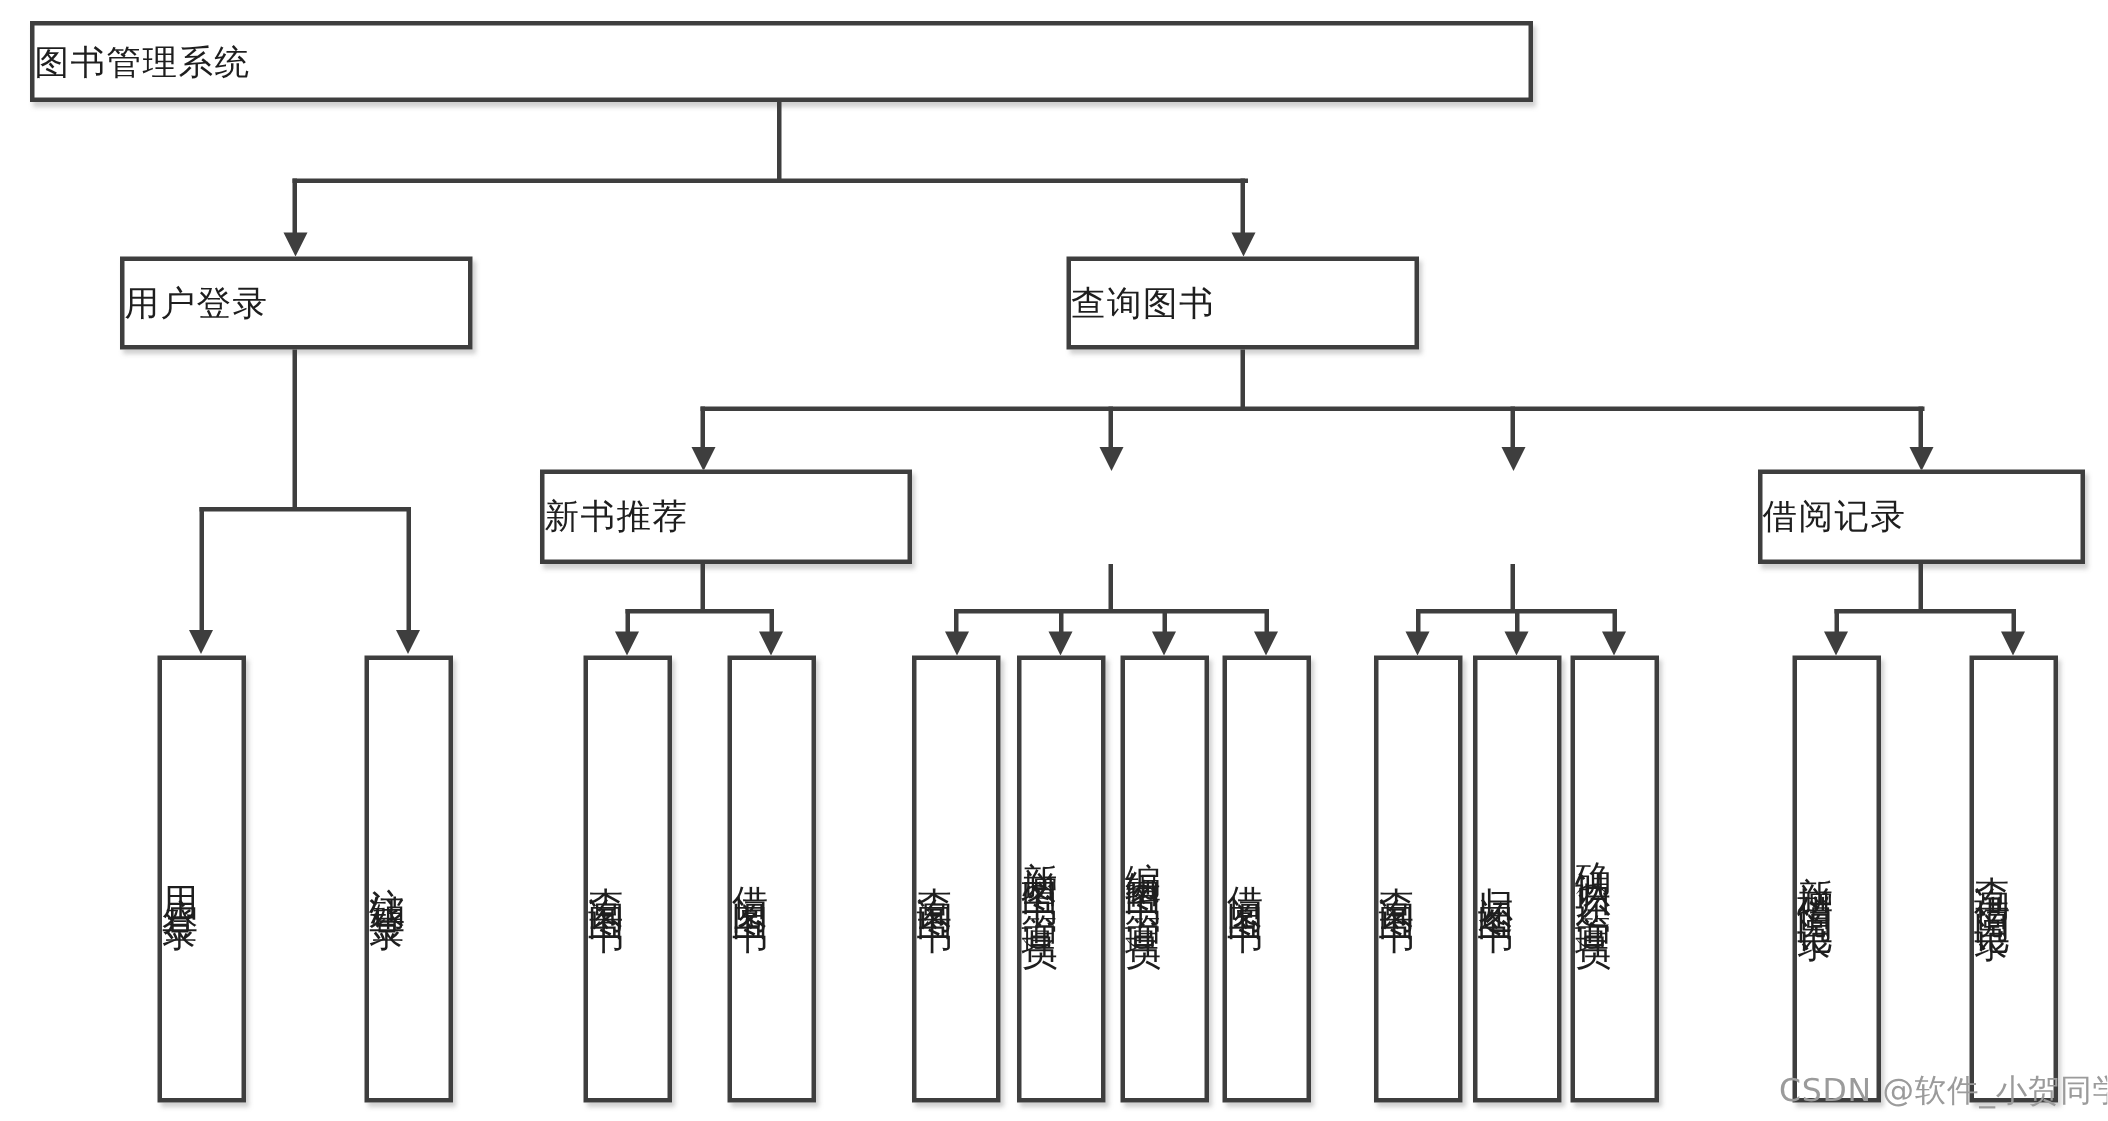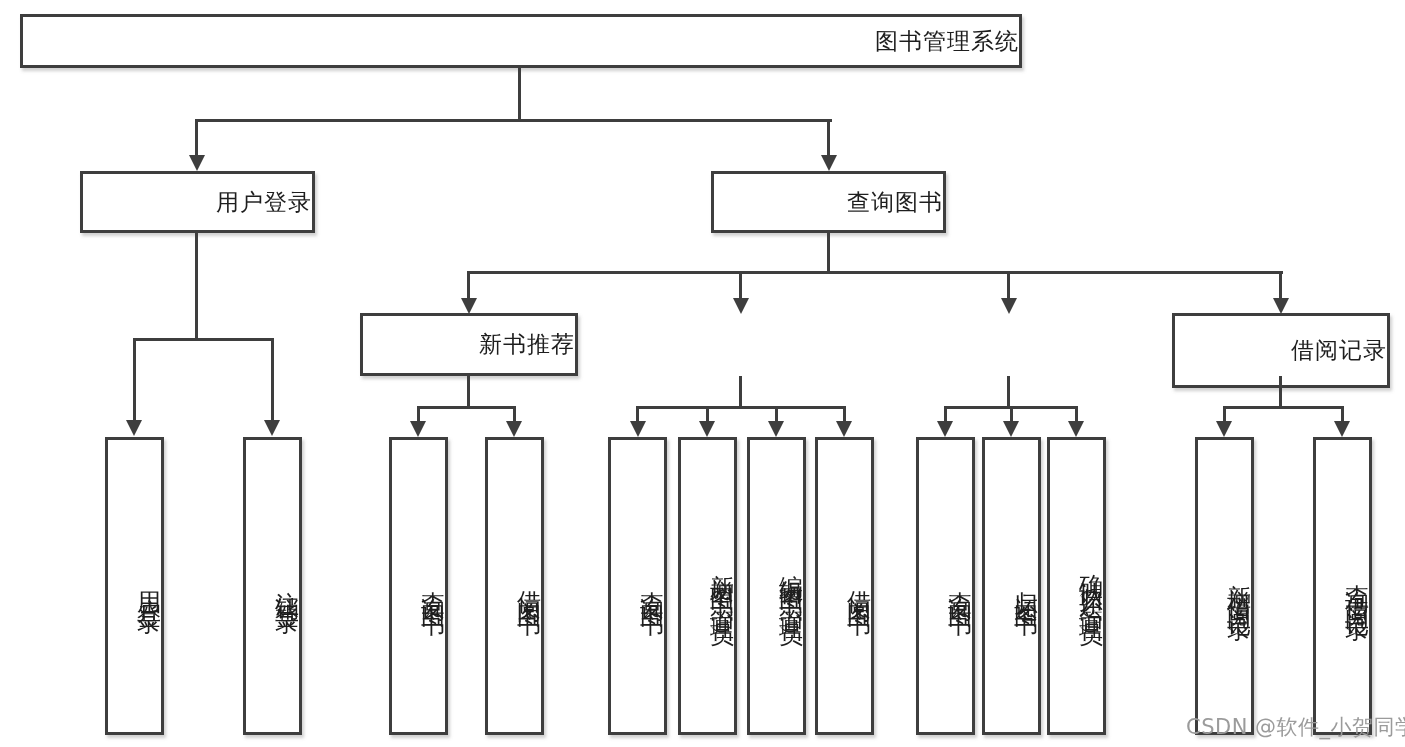--- a/index.html
+++ b/index.html
@@ -15,21 +15,21 @@
     background: #ffffff;
     overflow: hidden;
   }
   .box {
     position: absolute;
     box-sizing: border-box;
     border: 3px solid #3e3e3e;
     background: #ffffff;
     display: flex;
     align-items: center;
-    justify-content: flex-end;
+    justify-content: flex-start;
     box-shadow: 2px 3px 3px rgba(120,120,120,0.35);
   }
   .hlabel {
     font-size: 23px;
     color: #1e1e1e;
     letter-spacing: 1px;
     white-space: nowrap;
   }
   .vtext {
     writing-mode: vertical-rl;
@@ -102,24 +102,24 @@
   <div class="hline" style="left:467px; top:271px; width:816px;"></div>
   <div class="vline" style="left:467px; top:271px; height:29px;"></div>
   <div class="arrow" style="left:461px; top:298px;"></div>
   <div class="vline" style="left:739px; top:271px; height:29px;"></div>
   <div class="arrow" style="left:733px; top:298px;"></div>
   <div class="vline" style="left:1007px; top:271px; height:29px;"></div>
   <div class="arrow" style="left:1001px; top:298px;"></div>
   <div class="vline" style="left:1279px; top:271px; height:29px;"></div>
   <div class="arrow" style="left:1273px; top:298px;"></div>
 
-  <div class="box" style="left:360px; top:313px; width:218px; height:63px;">
+  <div class="box" style="left:360px; top:313px; width:248px; height:63px;">
     <span class="hlabel">新书推荐</span>
   </div>
-  <div class="box" style="left:1172px; top:313px; width:218px; height:75px;">
+  <div class="box" style="left:1172px; top:313px; width:218px; height:63px;">
     <span class="hlabel">借阅记录</span>
   </div>
 
   <div class="vline" style="left:467px; top:376px; height:32px;"></div>
   <div class="hline" style="left:417px; top:406px; width:99px;"></div>
   <div class="vline" style="left:417px; top:406px; height:16px;"></div>
   <div class="arrow" style="left:410px; top:421px;"></div>
   <div class="vline" style="left:513px; top:406px; height:16px;"></div>
   <div class="arrow" style="left:506px; top:421px;"></div>
 

